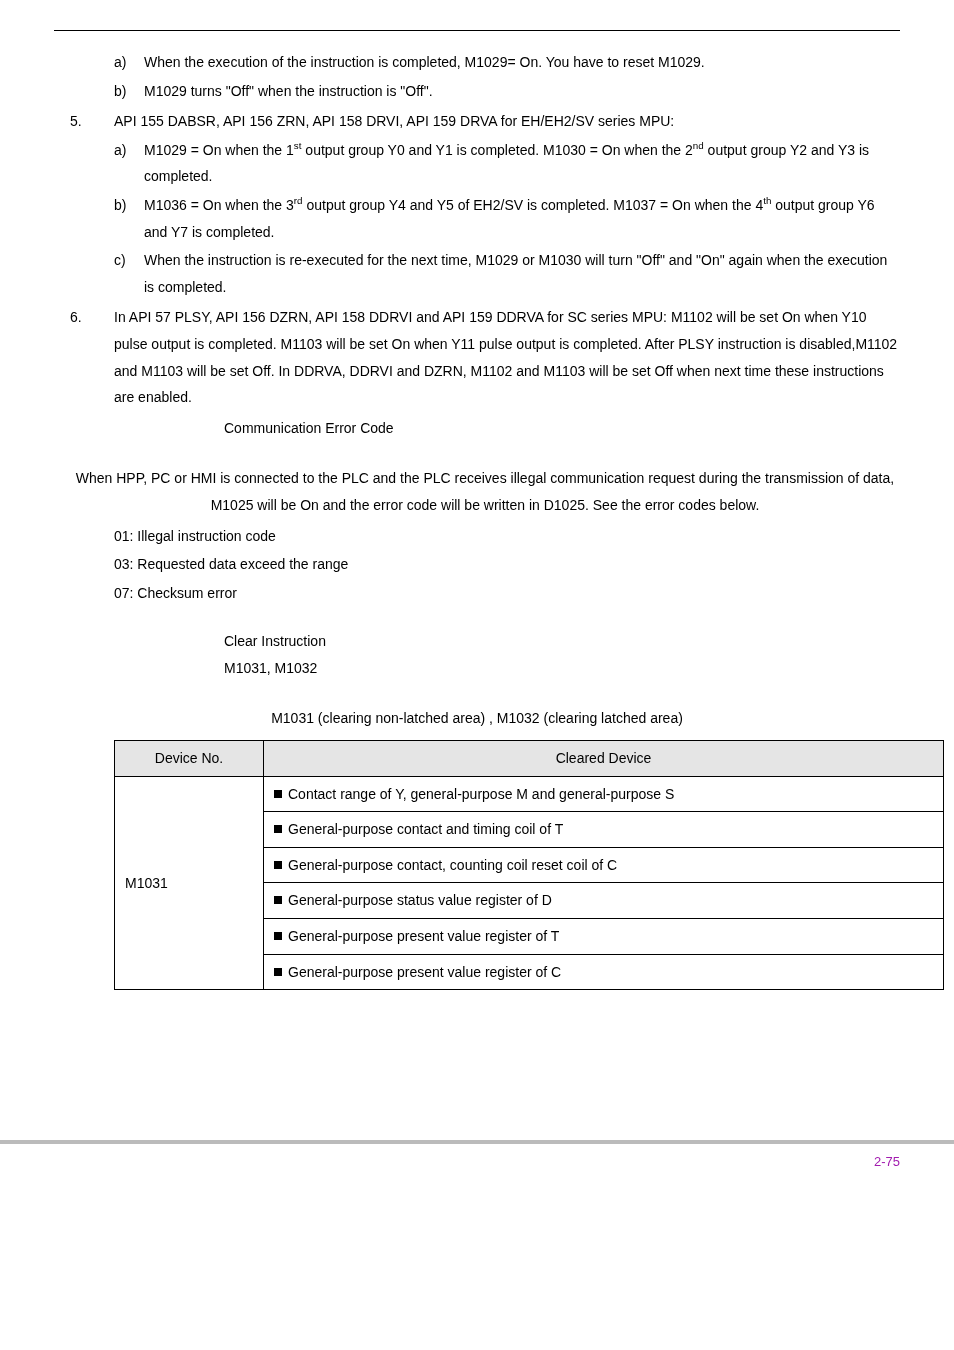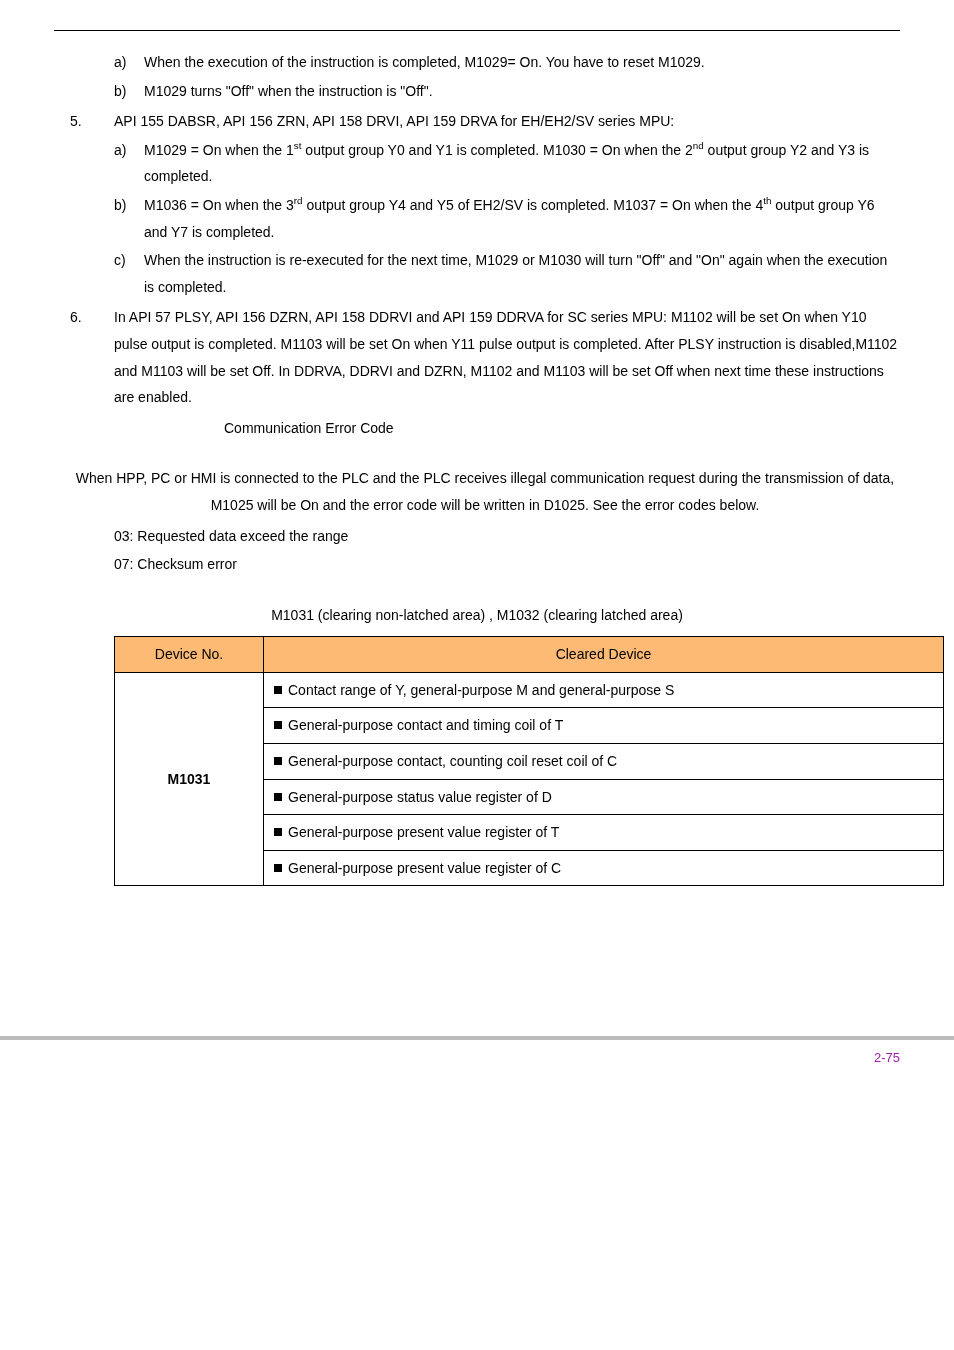--- a/index.html
+++ b/index.html
@@ -50,29 +50,27 @@
     margin-top: 8px;
     width: 830px;
   }
   table.cleared th, table.cleared td {
     border: 1px solid #000;
     padding: 4px 10px;
     font-size: 14px;
     vertical-align: top;
   }
   table.cleared th {
-    background: #fdba74;
+    background: #e5e5e5;
     font-weight: normal;
     text-align: center;
   }
   table.cleared td.device {
-    text-align: center;
     vertical-align: middle;
     width: 149px;
-    font-weight: bold;
   }
   .bullet-sq { display: inline-block; width: 8px; height: 8px; background: #000; margin-right: 6px; vertical-align: 1px; }
 
   .footer {
     margin-top: 120px;
     border-top: 4px solid #bbb;
     text-align: right;
     padding-top: 6px;
     padding-right: 54px;
     font-size: 13px;
@@ -128,24 +126,29 @@
     </div>
   </div>
 
   <div class="section-head">
     <div>Communication Error Code</div>
   </div>
 
   <div class="para">When HPP, PC or HMI is connected to the PLC and the PLC receives illegal communication request during the transmission of data, M1025 will be On and the error code will be written in D1025. See the error codes below.</div>
 
   <div class="list-codes">
+    <div>01: Illegal instruction code</div>
     <div>03: Requested data exceed the range</div>
     <div>07: Checksum error</div>
   </div>
 
+  <div class="section-head" style="margin-top:22px;">
+    <div>Clear Instruction</div>
+    <div>M1031, M1032</div>
+  </div>
 
   <div class="para" style="margin-left:0;">M1031 (clearing non-latched area) , M1032 (clearing latched area)</div>
 
   <table class="cleared">
     <tbody>
         <tr>
       <th>Device No.</th>
       <th>Cleared Device</th>
     </tr>
     <tr>

